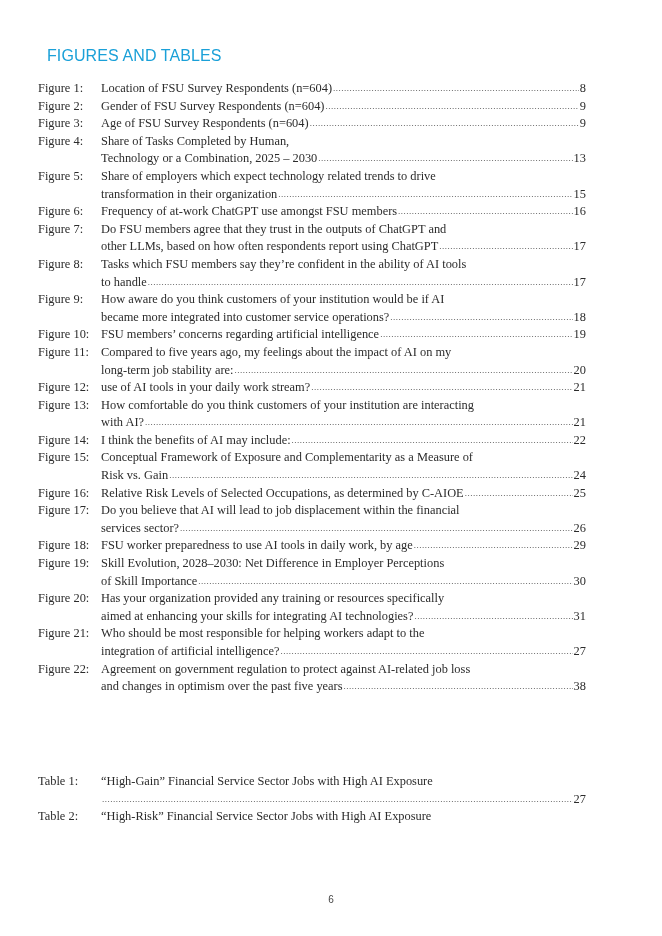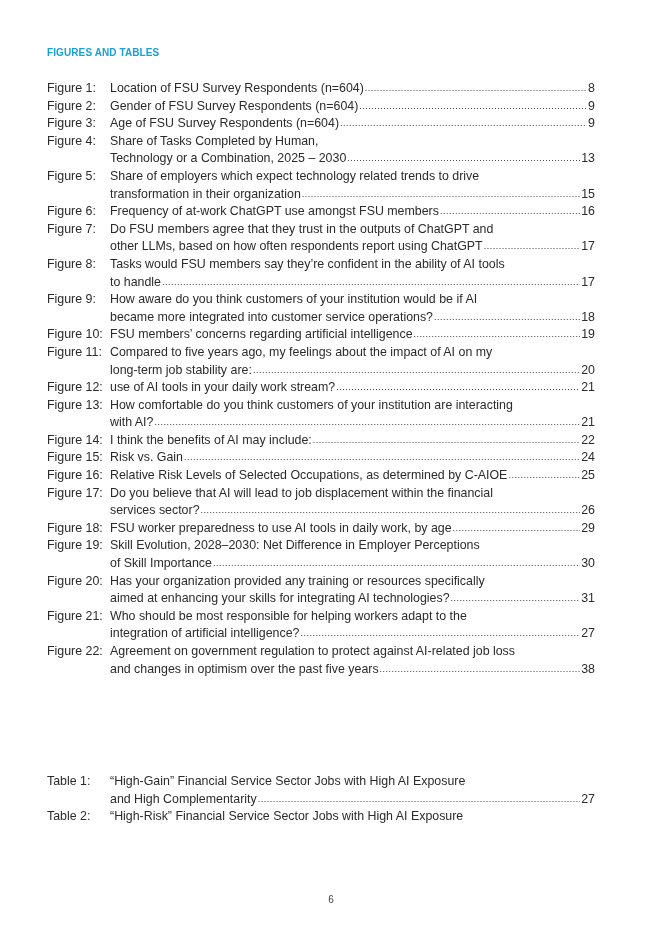--- a/index.html
+++ b/index.html
@@ -12,30 +12,31 @@
       height: 936px;
       position: relative;
       overflow: hidden;
       font-family: "Liberation Sans", "DejaVu Sans", sans-serif;
       color: #2b2b2b;
     }
     .page-heading {
       position: absolute;
       left: 47px;
       top: 47px;
-      font-size: 10px;
-      font-weight: bold;
+      font-size: 16px;
+      font-weight: normal;
       color: #1aa0d8;
       letter-spacing: 0.1px;
     }
     .toc-list {
       position: absolute;
-      left: 47px;
+      left: 38px;
       top: 80px;
       width: 548px;
+      font-family: Liberation Serif, serif;
     }
     .toc-list.tables {
       top: 773px;
     }
     .toc-entry {
       display: flex;
       font-size: 12.4px;
       line-height: 17.6px;
     }
     .toc-label {
@@ -160,21 +161,21 @@
         <div class="toc-lastline">
           <span class="text">other LLMs, based on how often respondents report using ChatGPT</span>
           <span class="leader"></span>
           <span class="page">17</span>
         </div>
       </div>
     </div>
     <div class="toc-entry">
       <div class="toc-label">Figure 8:</div>
       <div class="toc-body">
-        <span class="toc-line">Tasks would FSU members say they’re confident in the ability of AI tools</span>
+        <span class="toc-line">Tasks which FSU members say they’re confident in the ability of AI tools</span>
         <div class="toc-lastline">
           <span class="text">to handle</span>
           <span class="leader"></span>
           <span class="page">17</span>
         </div>
       </div>
     </div>
     <div class="toc-entry">
       <div class="toc-label">Figure 9:</div>
       <div class="toc-body">
@@ -234,20 +235,21 @@
         <div class="toc-lastline">
           <span class="text">I think the benefits of AI may include:</span>
           <span class="leader"></span>
           <span class="page">22</span>
         </div>
       </div>
     </div>
     <div class="toc-entry">
       <div class="toc-label">Figure 15:</div>
       <div class="toc-body">
+        <span class="toc-line">Conceptual Framework of Exposure and Complementarity as a Measure of</span>
         <div class="toc-lastline">
           <span class="text">Risk vs. Gain</span>
           <span class="leader"></span>
           <span class="page">24</span>
         </div>
       </div>
     </div>
     <div class="toc-entry">
       <div class="toc-label">Figure 16:</div>
       <div class="toc-body">
@@ -323,21 +325,20 @@
         </div>
       </div>
     </div>
   </div>
 <div class="toc-list tables" id="tables-list">
     <div class="toc-entry">
       <div class="toc-label">Table 1:</div>
       <div class="toc-body">
         <span class="toc-line">“High-Gain” Financial Service Sector Jobs with High AI Exposure</span>
         <div class="toc-lastline">
-          <span class="text">and High Complementarity</span>
           <span class="leader"></span>
           <span class="page">27</span>
         </div>
       </div>
     </div>
     <div class="toc-entry">
       <div class="toc-label">Table 2:</div>
       <div class="toc-body">
         <span class="toc-line">“High-Risk” Financial Service Sector Jobs with High AI Exposure</span>
       </div>

